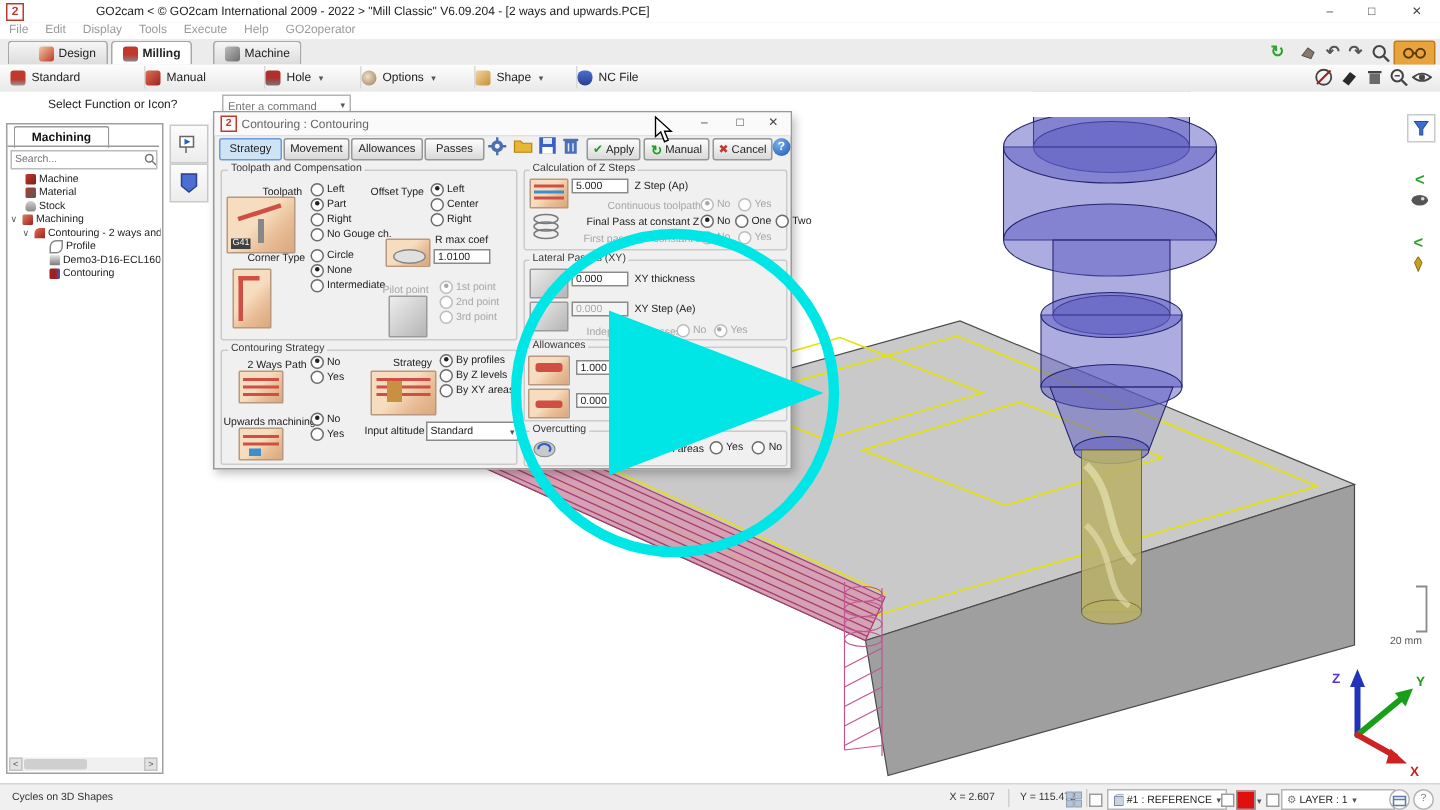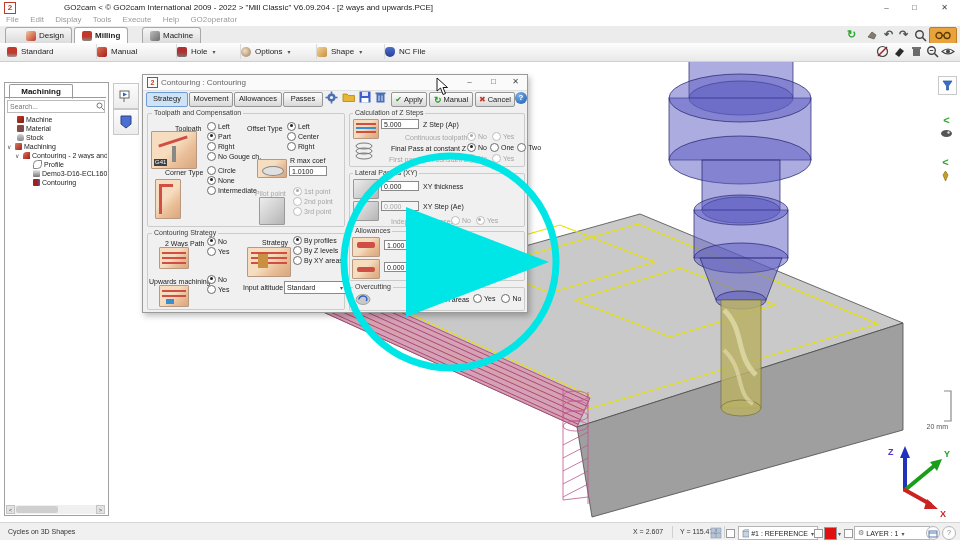--- a/index.html
+++ b/index.html
@@ -258,20 +258,27 @@
         <circle cx="5.5" cy="5.5" r="3.8" fill="none" stroke="#444" stroke-width="1.4"></circle>
         <line x1="8.5" y1="8.5" x2="12" y2="12" stroke="#444" stroke-width="1.6"></line>
         <line x1="3.8" y1="5.5" x2="7.2" y2="5.5" stroke="#444" stroke-width="1"></line>
       </svg>
     <svg class="abs" style="left:941px;top:2px;" width="14" height="13">
         <path d="M1,6.5 Q7,1.5 13,6.5 Q7,11.5 1,6.5 Z" fill="none" stroke="#444" stroke-width="1.1"></path>
         <circle cx="7" cy="6.5" r="2" fill="#444"></circle>
       </svg>
   </div>
 
+  <div id="promptrow" class="abs" style="z-index:10">
+    <span class="abs txt" style="left:32px;top:4px;color:#222;">Select Function or Icon?</span>
+    <div class="combo" style="left:148px;top:2px;width:78px;height:12px;">
+      <input style="border: none; outline: none; width: 64px; font-size: 7.5px; color: rgb(153, 153, 153); font-family: &quot;Liberation Sans&quot;, sans-serif; padding: 0px;" placeholder="Enter a command">
+      <span class="drop">▾</span>
+    </div>
+  </div>
 
   <div id="leftpanel" class="abs" style="z-index:10">
     <div id="machtab">Machining</div>
     <div style="position:absolute;left:0;top:14px;width:101px;border-top:1px solid #9a9a9a;"></div>
     <div id="searchbox">
       <input placeholder="Search..." style="">
       <svg width="9" height="9">
           <circle cx="3.5" cy="3.5" r="2.5" fill="none" stroke="#777" stroke-width="1"></circle>
           <line x1="5.5" y1="5.5" x2="8" y2="8" stroke="#777" stroke-width="1"></line>
         </svg>

